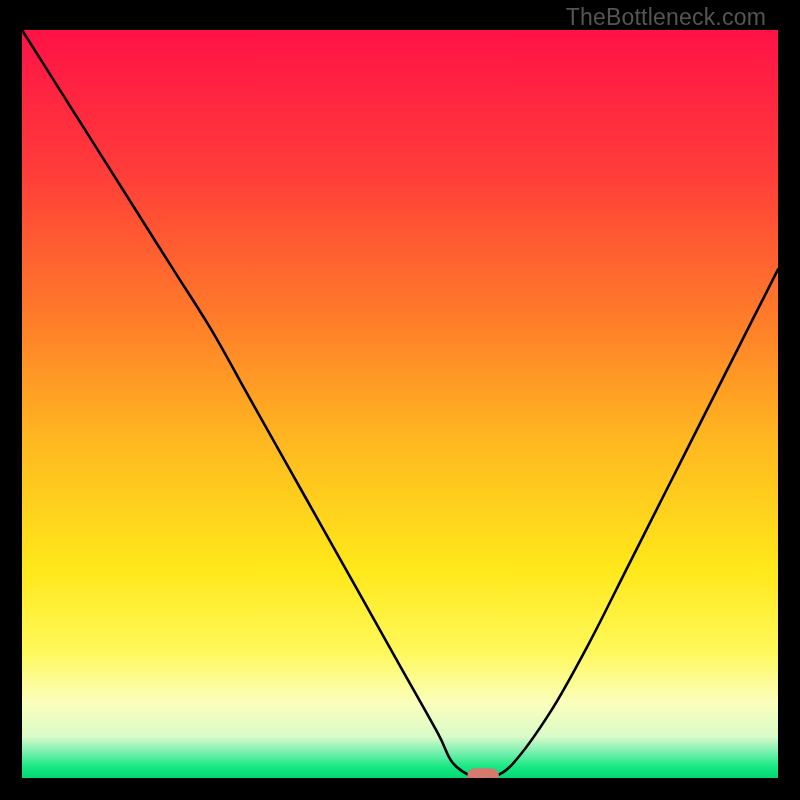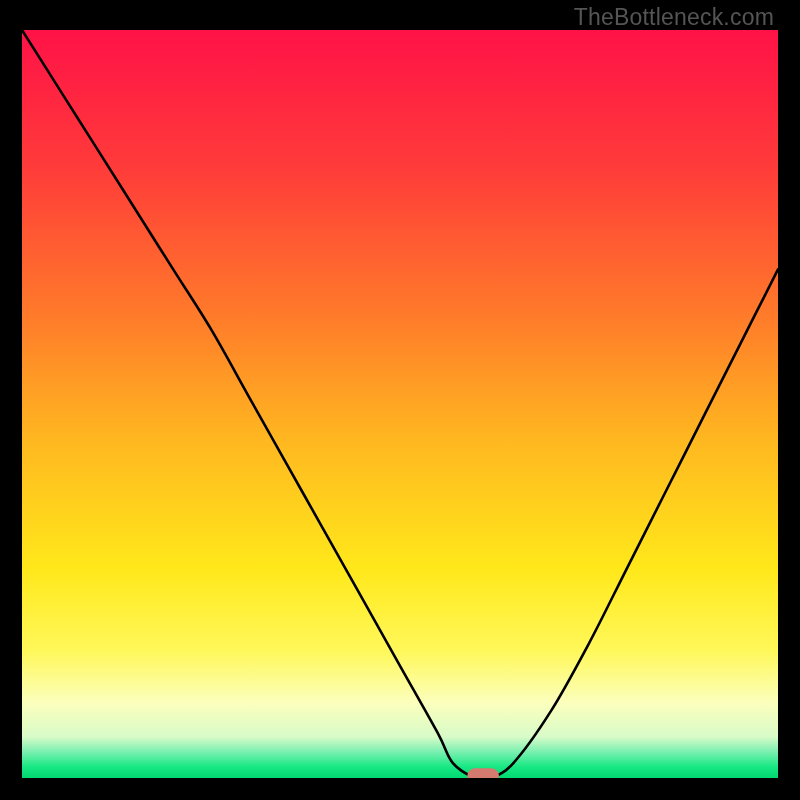--- a/index.html
+++ b/index.html
@@ -15,21 +15,21 @@
     position: absolute;
     left: 22px;
     top: 30px;
     width: 756px;
     height: 748px;
     box-sizing: border-box;
   }
   .watermark {
     position: absolute;
     top: 4px;
-    right: 26px;
+    right: 34px;
     color: #555;
     font-size: 23px;
     font-weight: 500;
     letter-spacing: 0.2px;
   }
   svg {
     display: block;
   }
 </style>
 </head>

